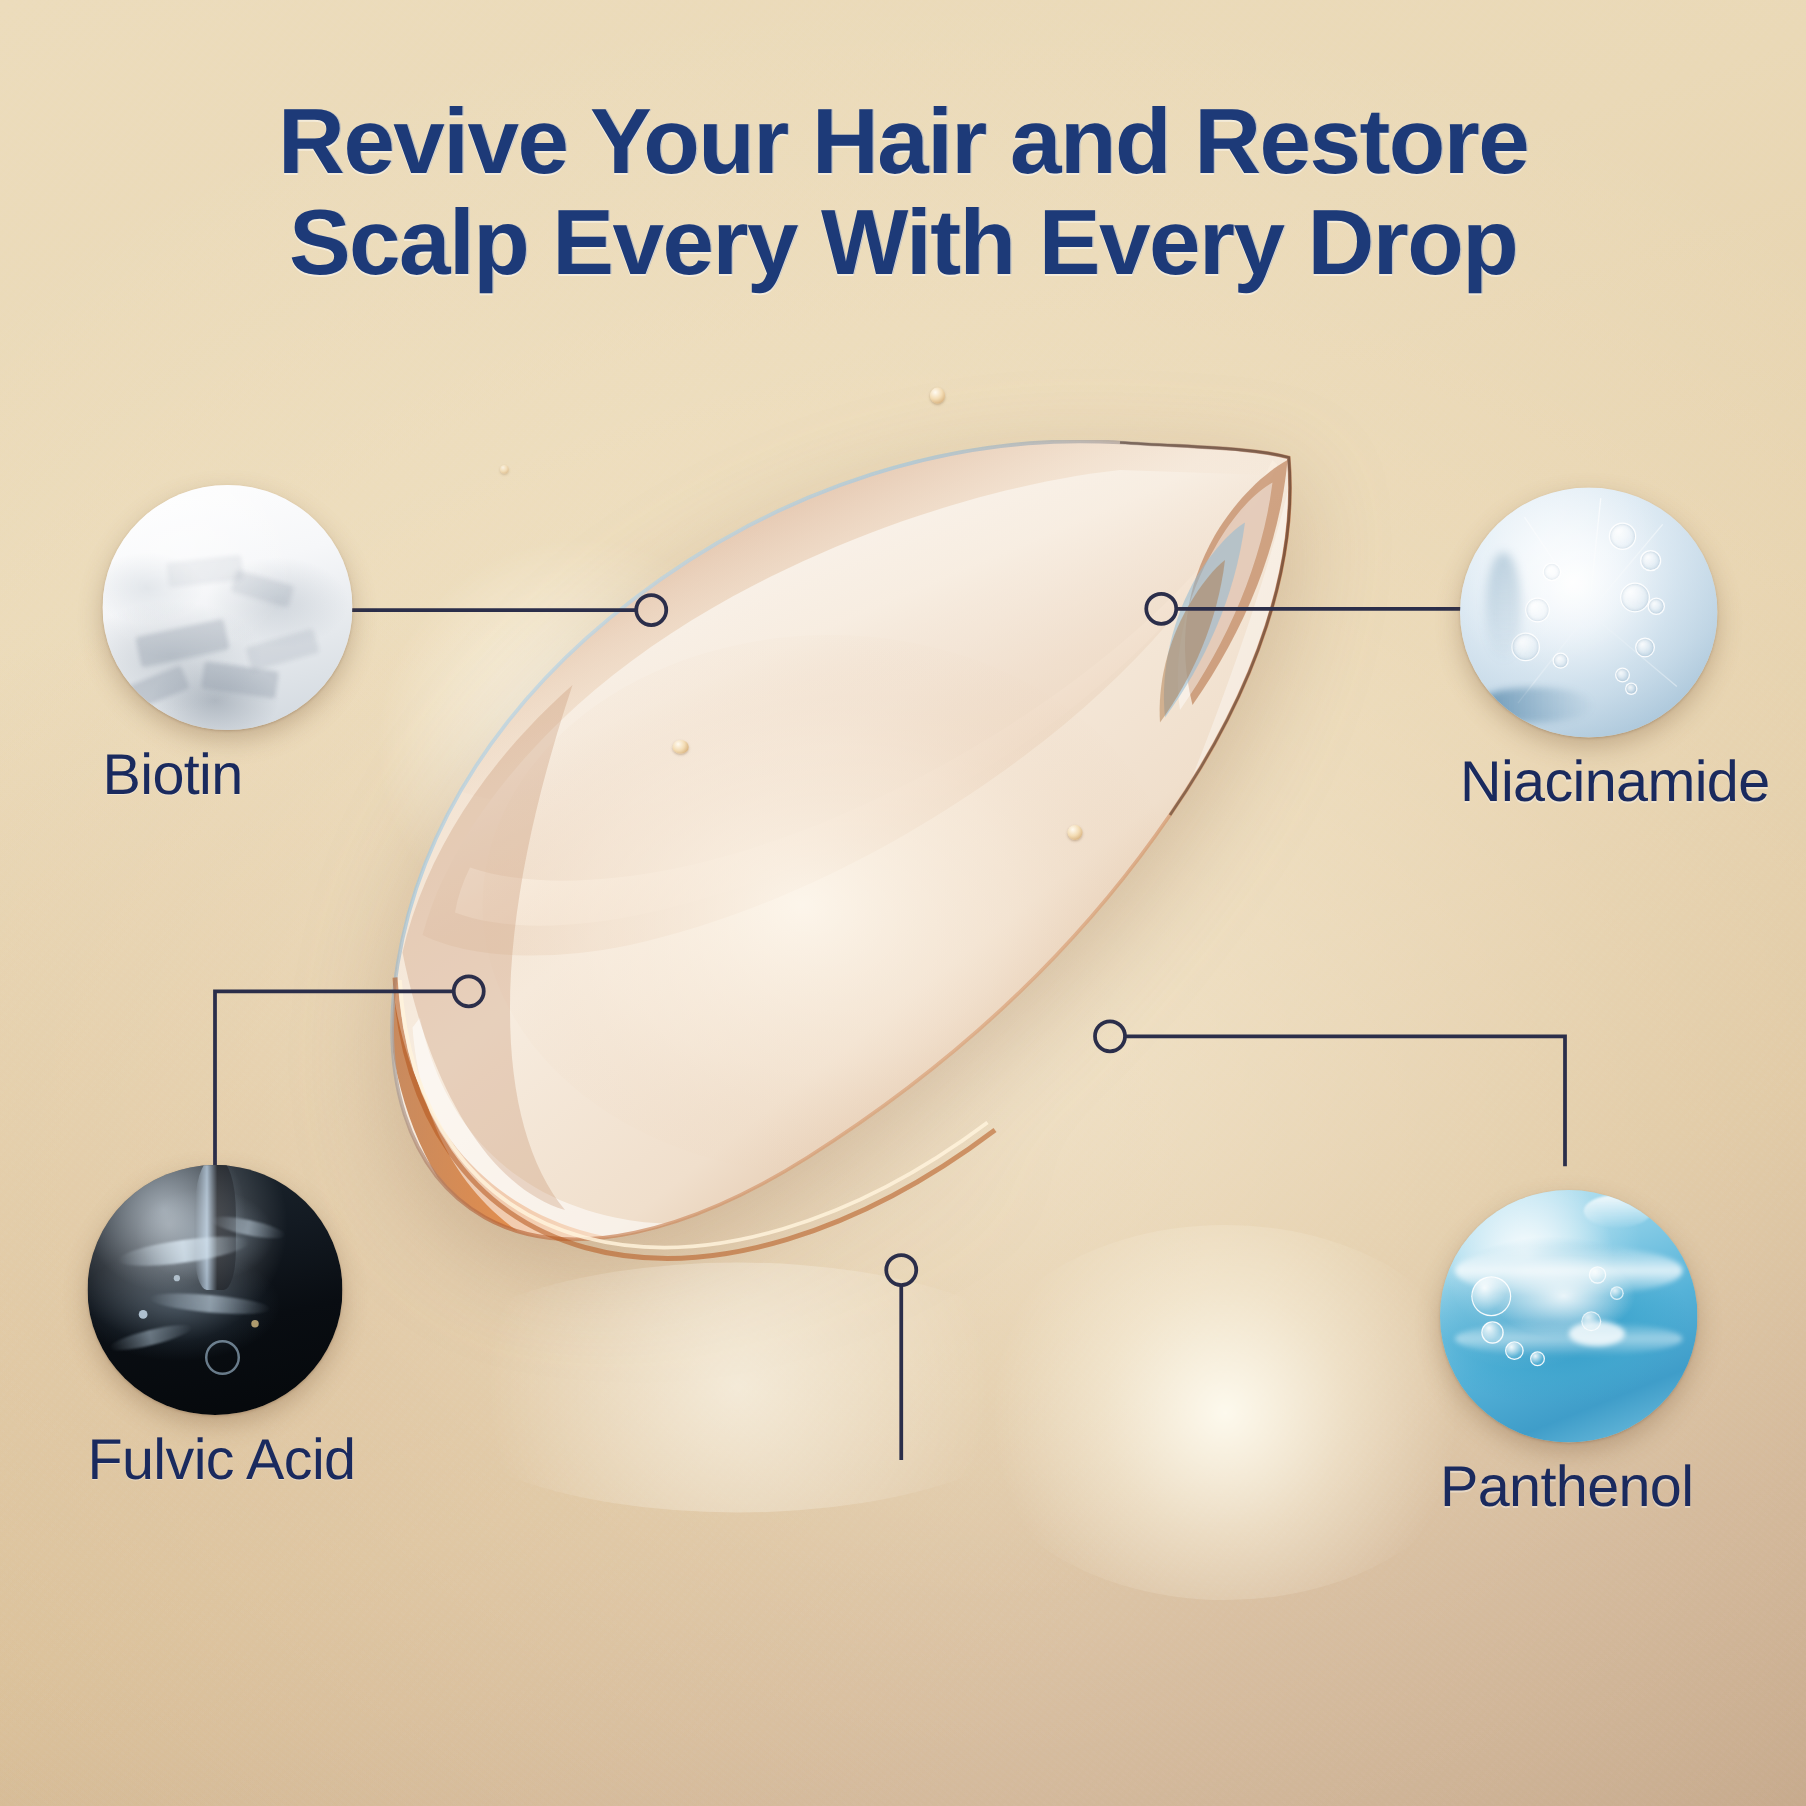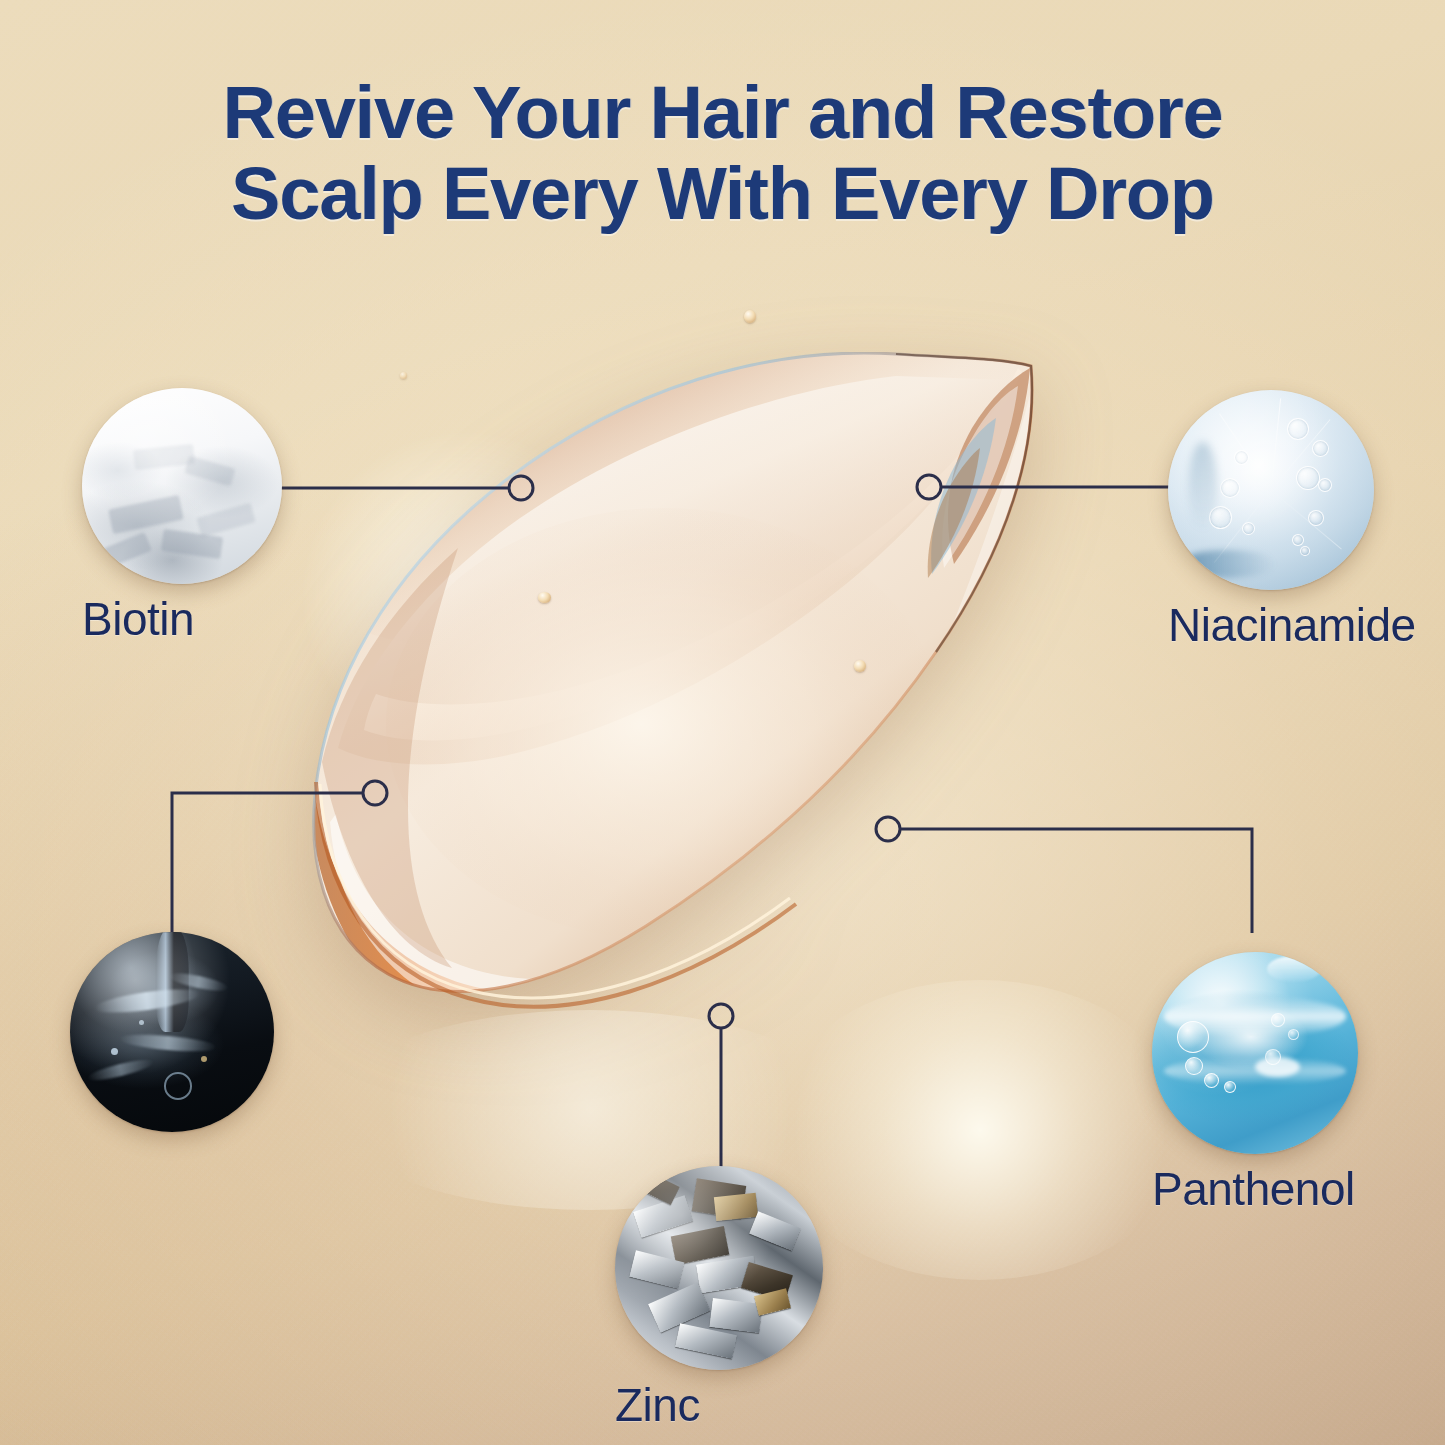--- a/index.html
+++ b/index.html
@@ -318,51 +318,34 @@
       <div class="stem" style="top:-2%;width:16%;height:52%;"></div>
       <div class="sheen" style="left:12%;top:30%;width:52%;height:9%;transform:rotate(-8deg);"></div>
       <div class="sheen" style="left:24%;top:52%;width:48%;height:7%;transform:rotate(5deg);opacity:.7;"></div>
       <div class="sheen" style="left:8%;top:66%;width:34%;height:6%;transform:rotate(-14deg);opacity:.55;"></div>
       <div class="sheen" style="left:48%;top:22%;width:30%;height:6%;transform:rotate(12deg);opacity:.6;"></div>
       <div style="position:absolute;left:46%;top:70%;width:12%;height:12%;border-radius:50%;border:2px solid rgba(170,198,220,.6);"></div>
       <div style="position:absolute;left:20%;top:58%;width:7px;height:7px;border-radius:50%;background:rgba(200,222,240,.8);"></div>
       <div style="position:absolute;left:34%;top:44%;width:5px;height:5px;border-radius:50%;background:rgba(200,222,240,.7);"></div>
       <div style="position:absolute;left:64%;top:62%;width:6px;height:6px;border-radius:50%;background:rgba(214,188,130,.8);"></div>
     </div>
+    <div class="label">Fulvic Acid</div>
   </div>
 
   <div class="node" style="left:1152px;top:952px;width:206px;">
     <div class="thumb tex-blue" style="width:206px;height:202px;">
       <div class="band" style="top:22%;"></div>
       <div class="band" style="top:52%;opacity:.6;height:14%;"></div>
       <div class="bub" style="left:12%;top:34%;width:30px;height:30px;"></div>
       <div class="bub" style="left:16%;top:52%;width:16px;height:16px;"></div>
       <div class="bub" style="left:25%;top:60%;width:13px;height:13px;"></div>
       <div class="bub" style="left:35%;top:64%;width:10px;height:10px;"></div>
       <div class="bub" style="left:58%;top:30%;width:12px;height:12px;opacity:.85;"></div>
       <div class="bub" style="left:66%;top:38%;width:9px;height:9px;opacity:.8;"></div>
       <div class="bub" style="left:55%;top:48%;width:14px;height:14px;opacity:.8;"></div>
       <div style="position:absolute;left:56%;top:2%;width:26%;height:13%;border-radius:50%;background:linear-gradient(180deg,rgba(255,255,255,.85),rgba(160,215,238,.25));filter:blur(1px);"></div>
       <div style="position:absolute;left:50%;top:52%;width:22%;height:10%;border-radius:50%;background:rgba(255,255,255,.78);filter:blur(2px);"></div>
     </div>
     <div class="label">Panthenol</div>
   </div>
 
-  <div class="node" style="left:615px;top:1166px;width:208px;">
-    <div class="thumb tex-metal" style="width:208px;height:204px;">
-      <div class="shard" style="left:10%;top:18%;width:26%;height:13%;transform:rotate(-18deg);"></div>
-      <div class="shard dark" style="left:38%;top:8%;width:24%;height:16%;transform:rotate(9deg);"></div>
-      <div class="shard gold" style="left:48%;top:14%;width:20%;height:12%;transform:rotate(-6deg);"></div>
-      <div class="shard" style="left:66%;top:26%;width:22%;height:12%;transform:rotate(22deg);"></div>
-      <div class="shard dark" style="left:28%;top:32%;width:26%;height:14%;transform:rotate(-11deg);"></div>
-      <div class="shard" style="left:8%;top:44%;width:24%;height:13%;transform:rotate(14deg);"></div>
-      <div class="shard" style="left:40%;top:46%;width:28%;height:14%;transform:rotate(-9deg);"></div>
-      <div class="shard dark" style="left:62%;top:50%;width:22%;height:13%;transform:rotate(17deg);"></div>
-      <div class="shard" style="left:18%;top:62%;width:26%;height:15%;transform:rotate(-24deg);"></div>
-      <div class="shard" style="left:46%;top:66%;width:24%;height:14%;transform:rotate(7deg);"></div>
-      <div class="shard gold" style="left:68%;top:62%;width:16%;height:10%;transform:rotate(-14deg);"></div>
-      <div class="shard" style="left:30%;top:80%;width:28%;height:12%;transform:rotate(12deg);"></div>
-      <div class="shard dark" style="left:12%;top:6%;width:18%;height:10%;transform:rotate(26deg);"></div>
-    </div>
-    <div class="label">Zinc</div>
-  </div>
 
 </div>
 
 </body></html>

